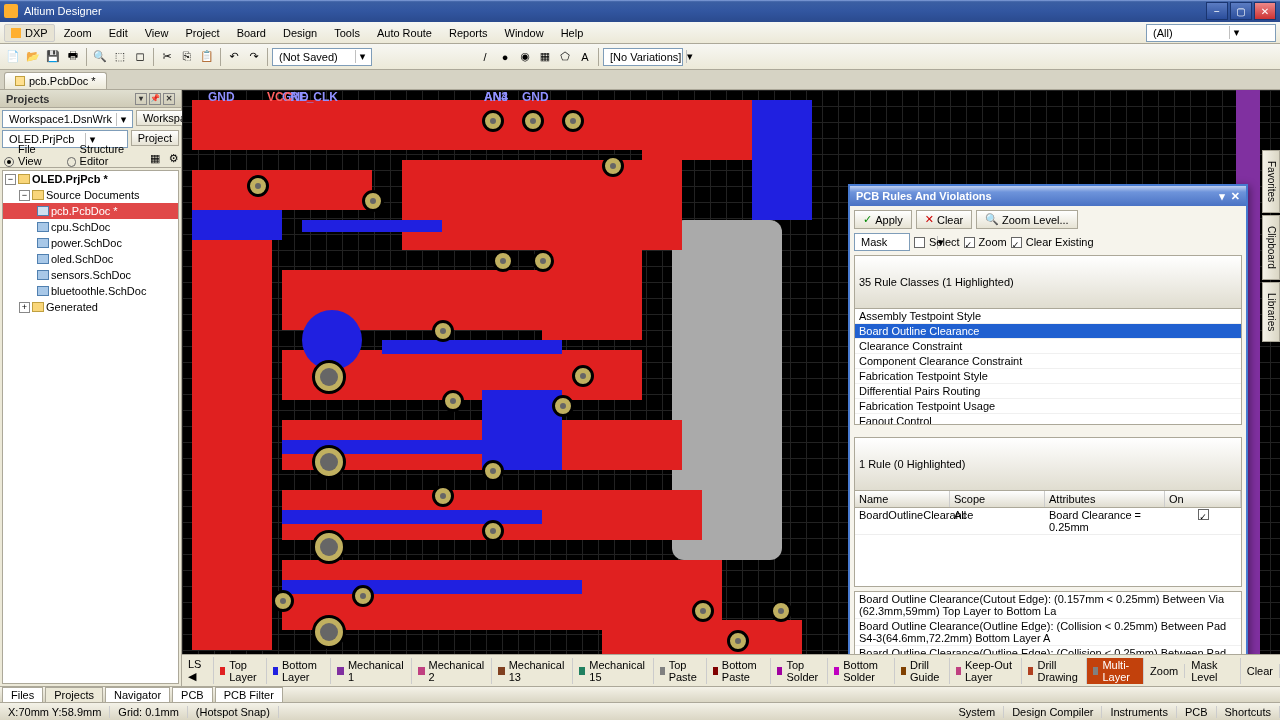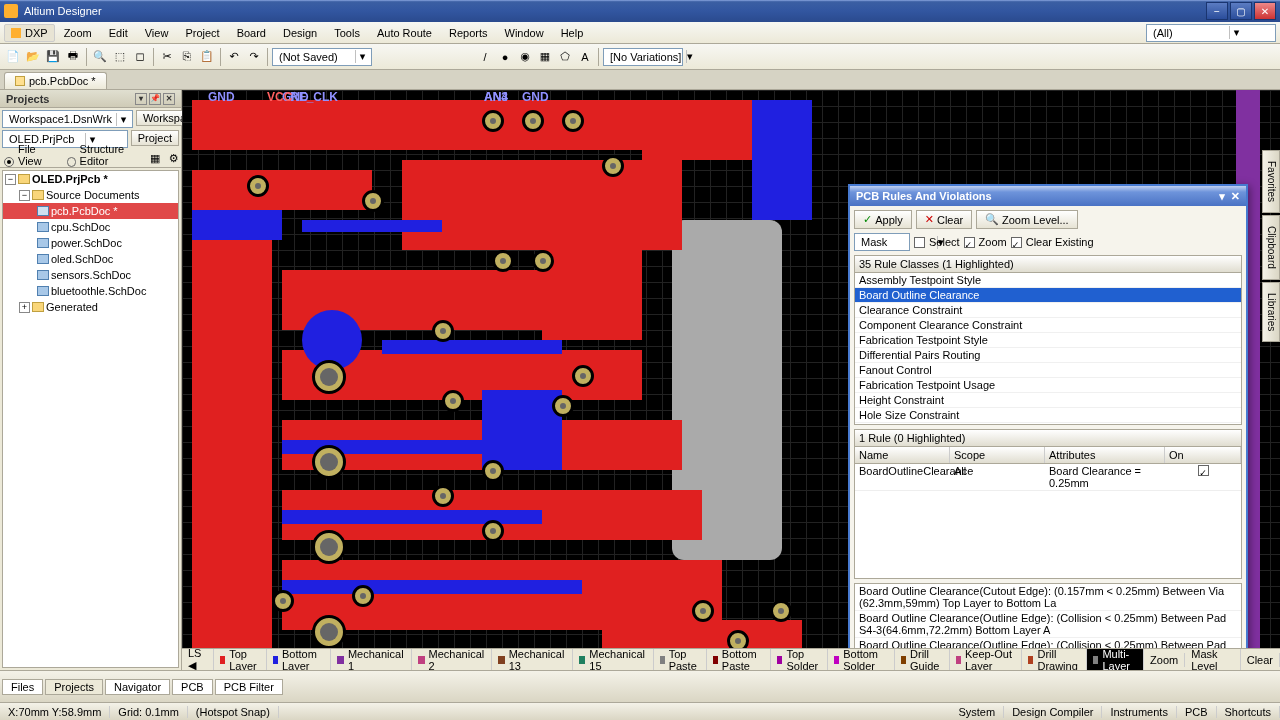--- a/index.html
+++ b/index.html
@@ -45,45 +45,45 @@
 .pcb{position:absolute;inset:0}
 .grid{position:absolute;inset:0;background-image:linear-gradient(#222 1px,transparent 1px),linear-gradient(90deg,#222 1px,transparent 1px);background-size:16px 16px}
 .trace-red{position:absolute;background:#e02020}
 .trace-blue{position:absolute;background:#2020e0}
 .via{position:absolute;width:22px;height:22px;background:#c0b060;border-radius:11px;border:3px solid #000}
 .via::after{content:"";position:absolute;inset:5px;background:#666;border-radius:50%}
 .bigvia{width:34px;height:34px;border-radius:17px}
 .netname{position:absolute;color:#9090ff;font-size:12px;font-weight:bold}
 .cutout{position:absolute;background:#aaa;border-radius:12px}
 .edge-purple{position:absolute;background:#8030a0}
-.layertabs{height:22px;background:#ece9d8;display:flex;align-items:center;border-top:1px solid #aca899;font-size:10px;overflow:hidden}
+.layertabs{height:32px;background:#ece9d8;display:flex;align-items:center;border-top:1px solid #aca899;font-size:10px;overflow:hidden}
 .ltab{padding:1px 6px;border-right:1px solid #ccc;display:flex;align-items:center;gap:4px}
 .ltab .sw{width:8px;height:8px}
-.ltab.active{background:#000000;color:#fff}
+.ltab.active{background:#c2410c;color:#fff}
 .rightvtabs{position:absolute;right:0;top:60px;width:18px;display:flex;flex-direction:column}
 .vtab{writing-mode:vertical-rl;padding:10px 2px;background:linear-gradient(90deg,#f4f2e8,#dad6c4);border:1px solid #aca899;font-size:10px;margin-bottom:2px}
 .floatpanel{position:absolute;right:32px;top:94px;width:400px;height:568px;background:#f6f4ec;border:2px solid #477ad0;box-shadow:2px 2px 8px rgba(0,0,0,.4);display:flex;flex-direction:column}
 .floatpanel .fhdr{height:20px;background:linear-gradient(#c0d0f0,#6e94db 30%,#4a72c4);color:#fff;display:flex;align-items:center;padding:0 6px;font-weight:bold}
 .floatpanel .fhdr .spacer{flex:1}
 .fbody{flex:1;display:flex;flex-direction:column;padding:4px;overflow:hidden}
 .btnrow{display:flex;gap:4px;margin-bottom:4px;align-items:center}
 .abtn{border:1px solid #aca899;background:linear-gradient(#fff,#e6e3d4);padding:2px 8px;display:flex;align-items:center;gap:3px}
 .chk{width:11px;height:11px;border:1px solid #666;background:#fff;display:inline-block}
 .chk.on::after{content:"✓";font-size:9px;line-height:9px}
 .listbox{border:1px solid #aca899;background:#fff;overflow:auto}
-.lhdr{background:linear-gradient(#fff,#e0ddd0);border-bottom:1px solid #aca899;padding:2px 4px;font-weight:normal}
+.lhdr{background:linear-gradient(#fff,#e0ddd0);border-bottom:1px solid #aca899;padding:20px 4px;font-weight:normal}
 .litem{padding:1px 4px;border-bottom:1px solid #f0f0f0}
 .litem.sel{background:#2060d0;color:#fff}
 .gridhdr{display:flex;background:linear-gradient(#fff,#e0ddd0);border-bottom:1px solid #aca899}
 .gridhdr>div{padding:2px 4px;border-right:1px solid #ccc}
 .gridrow{display:flex;border-bottom:1px solid #eee}
 .gridrow>div{padding:1px 4px}
 .statusbar{height:18px;background:linear-gradient(#f4f2e8,#dad6c4);border-top:1px solid #aca899;display:flex;align-items:center;font-size:10px}
 .statusbar>div{padding:0 8px;border-right:1px solid #ccc}
-.bottomnav{height:32px;background:linear-gradient(#f4f2e8,#dad6c4);border-top:1px solid #aca899;display:flex;align-items:center;font-size:10px}
+.bottomnav{height:16px;background:linear-gradient(#f4f2e8,#dad6c4);border-top:1px solid #aca899;display:flex;align-items:center;font-size:10px}
 .btab{padding:1px 8px;border:1px solid #aca899;background:#fff;margin-left:2px}
 .btab.active{background:#ece9d8}
 </style>
 </head>
 <body>
 
 <div class="titlebar">
   <span class="logo"></span>
   <span class="title">Altium Designer</span>
   <div class="winbtns">
@@ -334,27 +334,27 @@
           </div>
           <div class="listbox" style="height:170px">
             <div class="lhdr">35 Rule Classes (1 Highlighted)</div>
             <div id="classes-container">
                 <div class="litem">Assembly Testpoint Style</div>
                 <div class="litem sel">Board Outline Clearance</div>
                 <div class="litem">Clearance Constraint</div>
                 <div class="litem">Component Clearance Constraint</div>
                 <div class="litem">Fabrication Testpoint Style</div>
                 <div class="litem">Differential Pairs Routing</div>
+                <div class="litem">Fabrication Testpoint Usage</div>
                 <div class="litem">Fanout Control</div>
-                <div class="litem">Fabrication Testpoint Usage</div>
                 <div class="litem">Height Constraint</div>
                 <div class="litem">Hole Size Constraint</div>
               </div>
           </div>
-          <div class="listbox" style="height:150px;margin-top:4px">
+          <div class="listbox" style="height:150px;margin-top:12px">
             <div class="lhdr">1 Rule (0 Highlighted)</div>
             <div class="gridhdr">
               <div style="width:95px">Name</div>
               <div style="width:95px">Scope</div>
               <div style="width:120px">Attributes</div>
               <div style="flex:1">On</div>
             </div>
             <div class="gridrow">
               <div style="width:95px">BoardOutlineClearance</div>
               <div style="width:95px">All</div>

